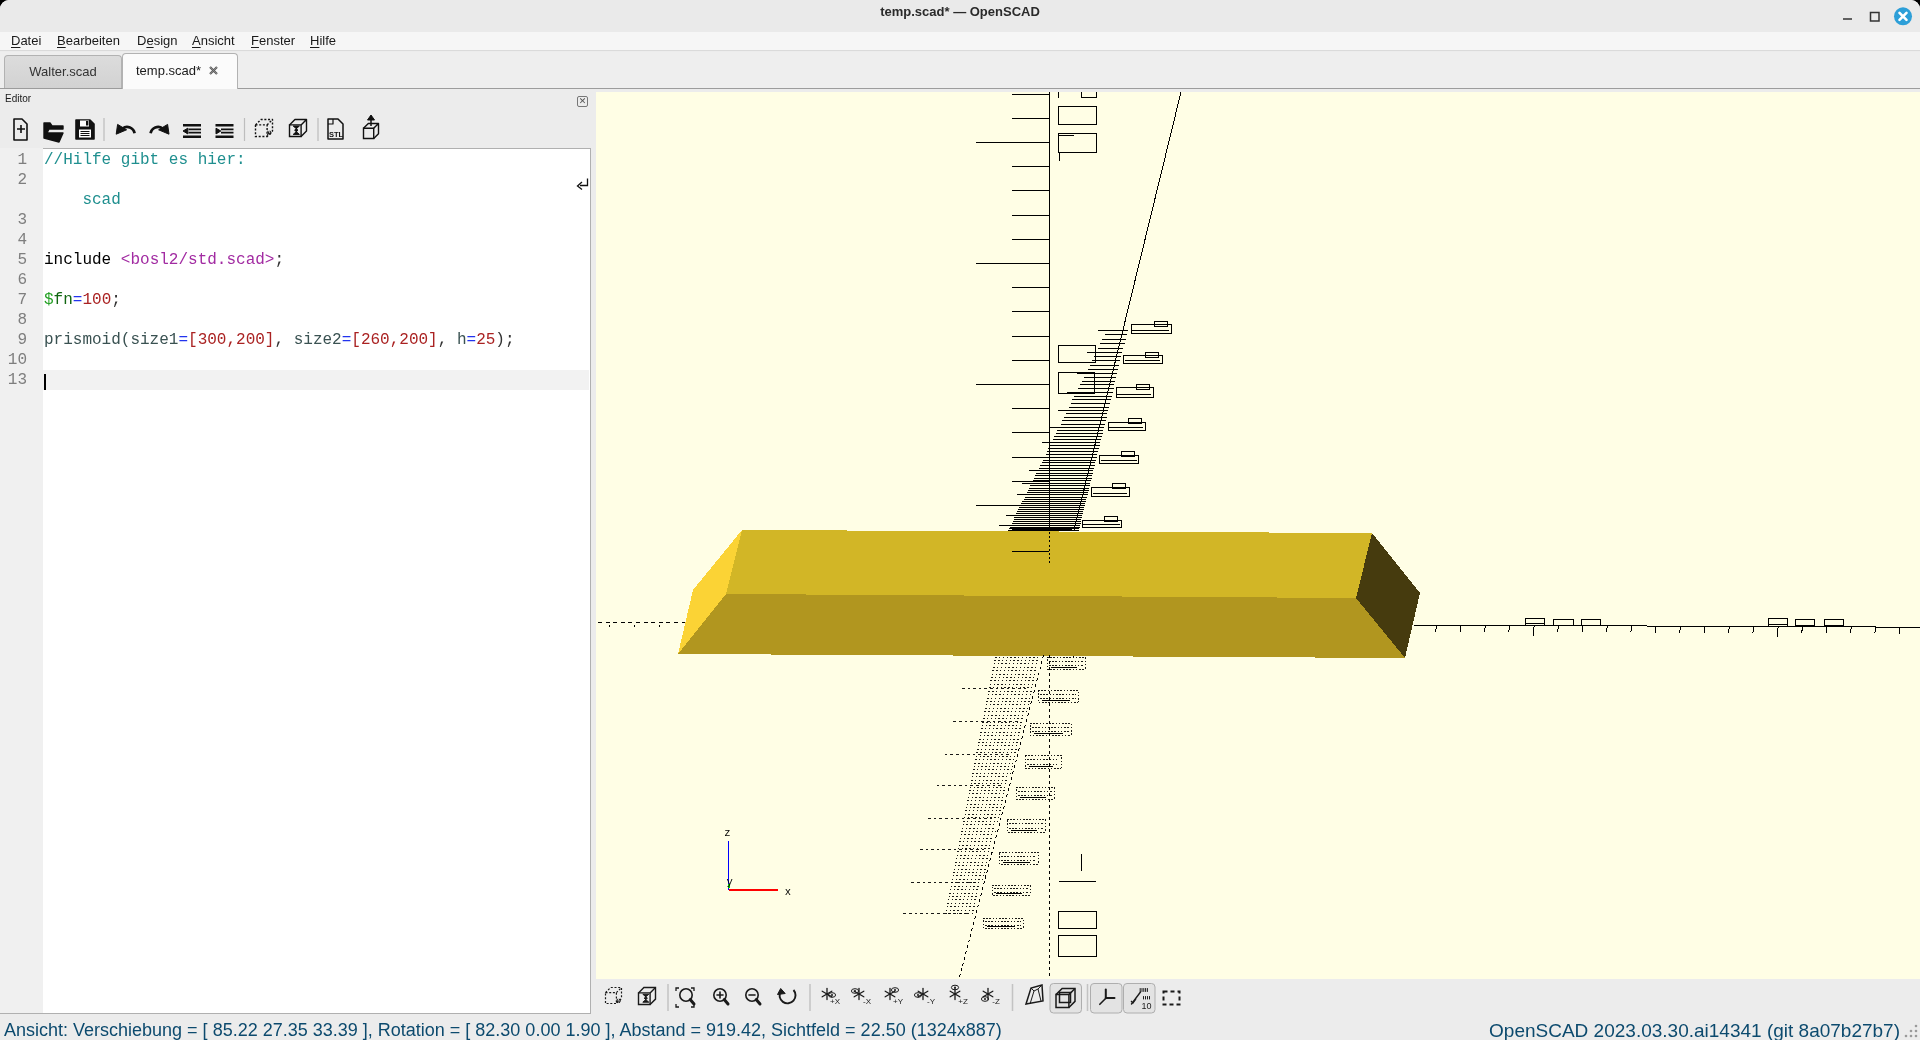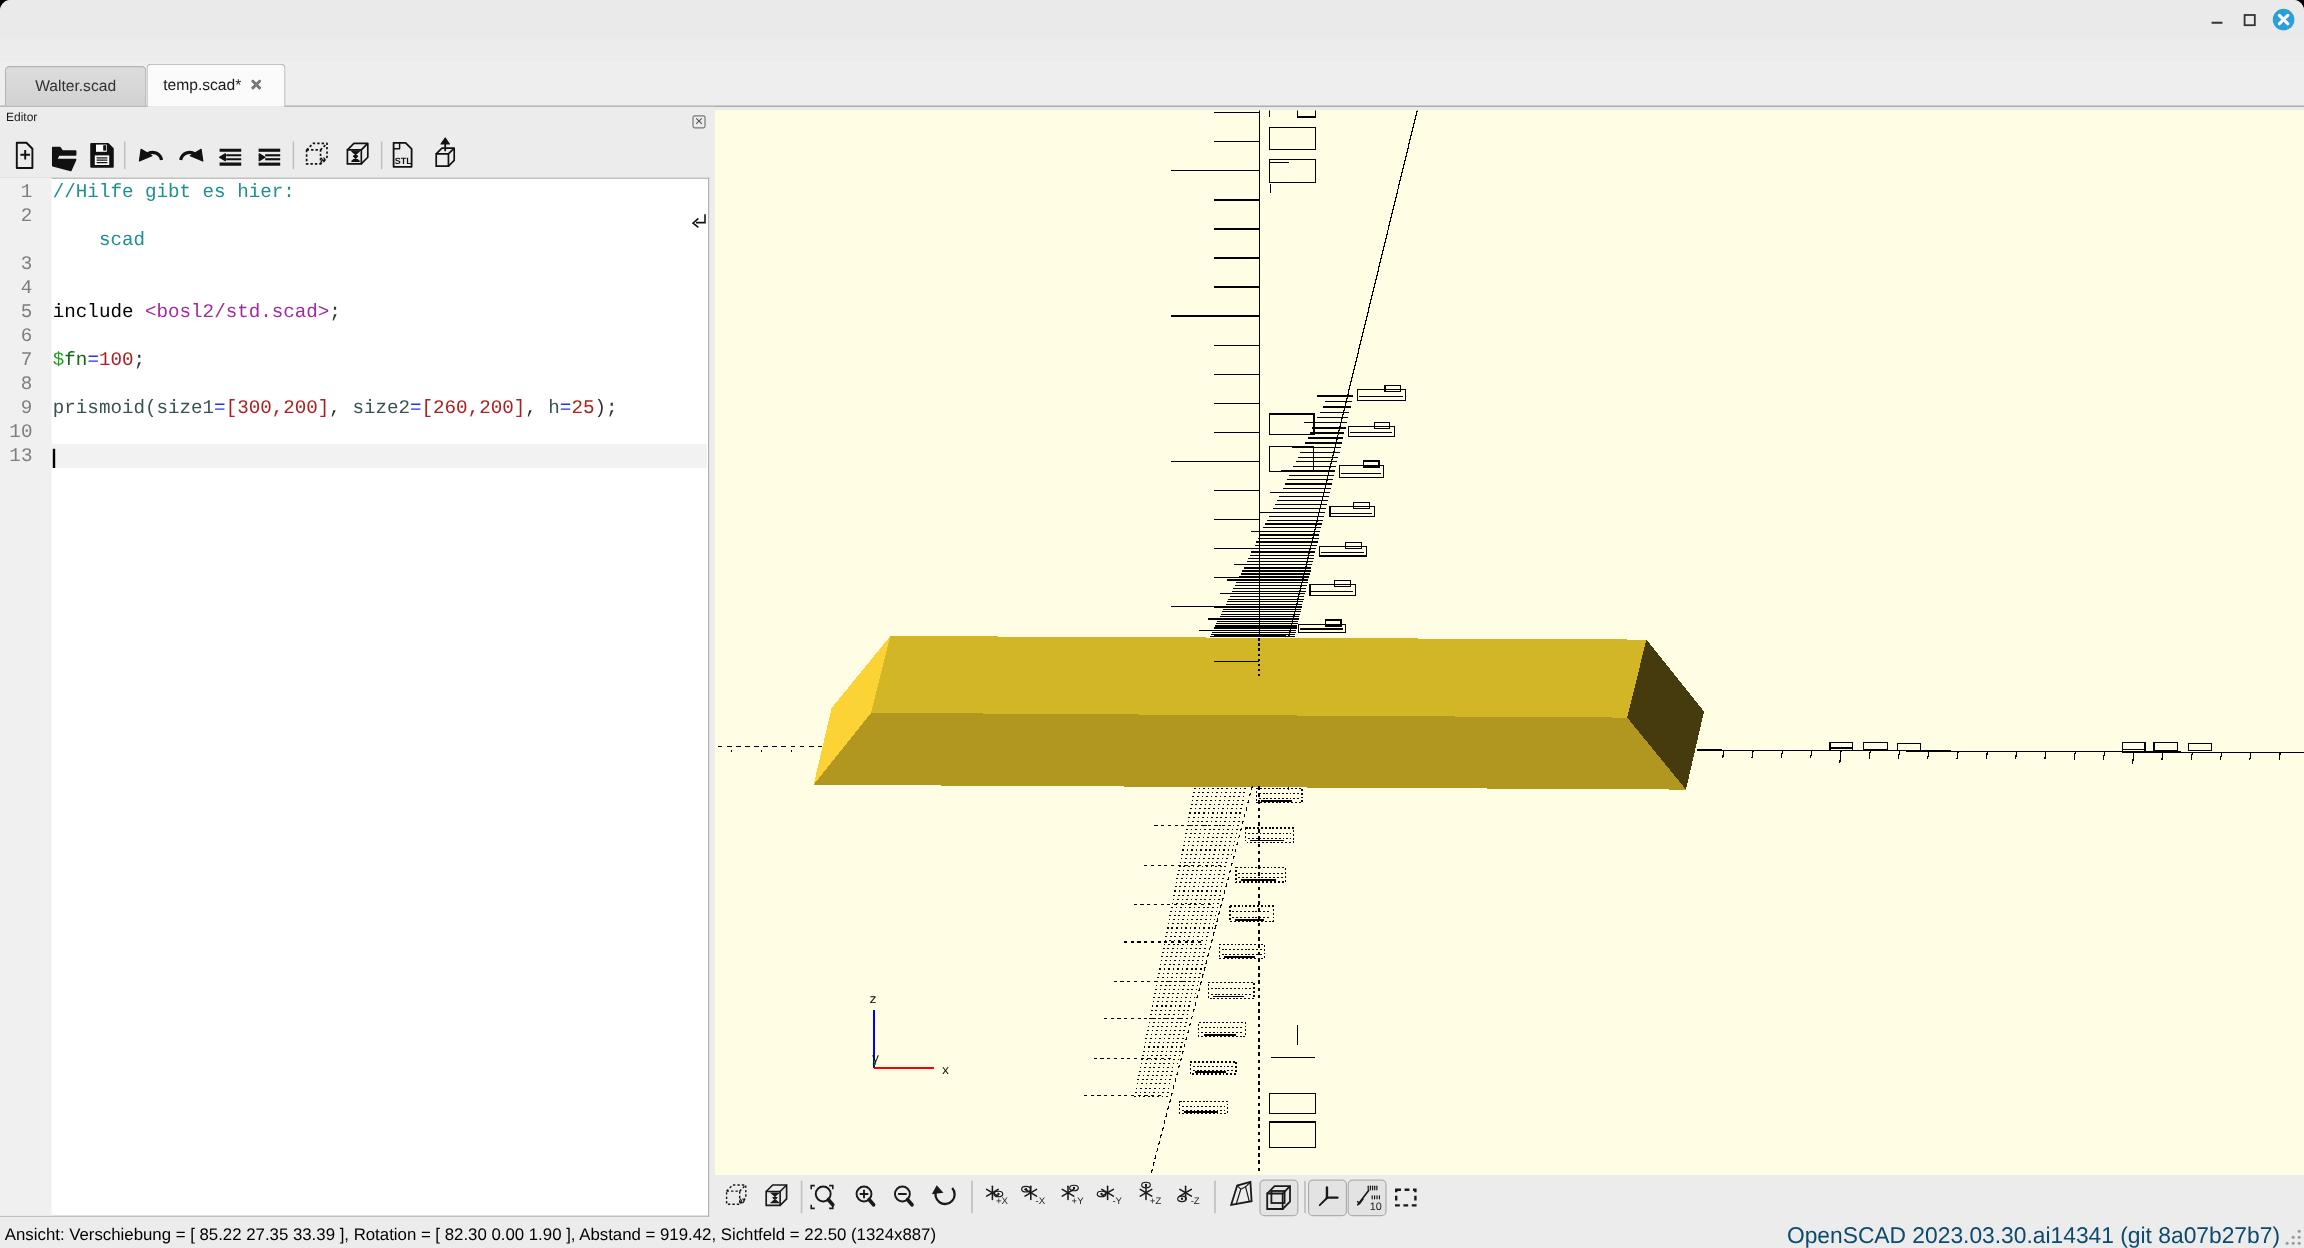--- a/index.html
+++ b/index.html
@@ -11,32 +11,41 @@
 .tabbar {position:absolute;left:0;top:52px;width:1920px;height:37px;background:#eeeeee}
 .tabline {position:absolute;left:0;top:88px;width:1920px;height:1px;background:#9c9c9c}
 .tab1 {position:absolute;left:4px;top:55px;width:118px;height:33px;background:linear-gradient(#dcdcdc,#d2d2d2);border:1px solid #b2b2b2;border-bottom:none;border-radius:4px 4px 0 0;font-size:13px;color:#333;text-align:center;line-height:32px}
 .tab2 {position:absolute;left:122px;top:53px;width:116px;height:36px;background:#fbfbfb;border:1px solid #b2b2b2;border-bottom:none;border-radius:4px 4px 0 0;font-size:13px;color:#1a1a1a;line-height:34px;z-index:3;padding-left:13px}
 .edhead {position:absolute;left:0;top:89px;width:596px;height:926px;background:#ececec}
 .edlabel {position:absolute;left:5px;top:93px;font-size:10px;color:#1a1a1a}
 .edclose {position:absolute;left:577px;top:95.5px;width:11px;height:11px;border:1px solid #777;border-radius:2px;color:#555;font-size:9px;line-height:9px;text-align:center}
 .edarea {position:absolute;left:0px;top:148px;width:591px;height:866px;background:#fff;border:1px solid #b0b0b0;border-left:none}
 .gutter {position:absolute;left:0;top:148px;width:43px;height:865px;background:#f0f0f0}
 .viewport {position:absolute;left:596px;top:92px;width:1324px;height:887px;background:#fffee5}
-.statusl {position:absolute;left:4px;top:1020px;font-size:14px;color:#000000}
+.statusl {position:absolute;left:4px;top:1020px;font-size:18px;color:#0c4a6e}
 .statusr {position:absolute;right:20px;top:1020px;font-size:19px;color:#0c4a6e}
 </style></head><body>
 <div class="app">
 <div class="titlebar">
+      <div class="title">temp.scad* — OpenSCAD</div>
 <svg style="position:absolute;left:1835px;top:0" width="85" height="33" viewBox="0 0 85 33">
 <line x1="8" y1="19" x2="17" y2="19" stroke="#333" stroke-width="1.6"></line>
 <rect x="35.5" y="12.5" width="8.5" height="8.5" stroke="#333" stroke-width="1.5" fill="none"></rect>
 <circle cx="68" cy="16.3" r="9" fill="#2d9fd8"></circle>
 <path d="M64.5,12.8 L71.5,19.8 M71.5,12.8 L64.5,19.8" stroke="#fff" stroke-width="2.6" stroke-linecap="round"></path>
 </svg>
     </div>
+<div class="menubar">
+<span style="left:11px"><u>D</u>atei</span>
+<span style="left:57px"><u>B</u>earbeiten</span>
+<span style="left:137px">D<u>e</u>sign</span>
+<span style="left:192px"><u>A</u>nsicht</span>
+<span style="left:251px"><u>F</u>enster</span>
+<span style="left:310px"><u>H</u>ilfe</span>
+</div>
 <div class="tabbar"></div>
     <div class="tabline"></div>
 <div class="tab1">Walter.scad</div>
 <div class="tab2">temp.scad*&nbsp;&nbsp;<svg width="11" height="11" viewBox="0 0 11 11" style="vertical-align:-1px">
         <path d="M2,2 L9,9 M9,2 L2,9" stroke="#5a5a5a" stroke-width="2.2"></path>
         <path d="M2,2 L9,9 M9,2 L2,9" stroke="#888" stroke-width="1"></path>
       </svg></div>
 <div class="edhead"></div>
 <div class="edlabel">Editor</div>
 <div class="edclose">✕</div>

